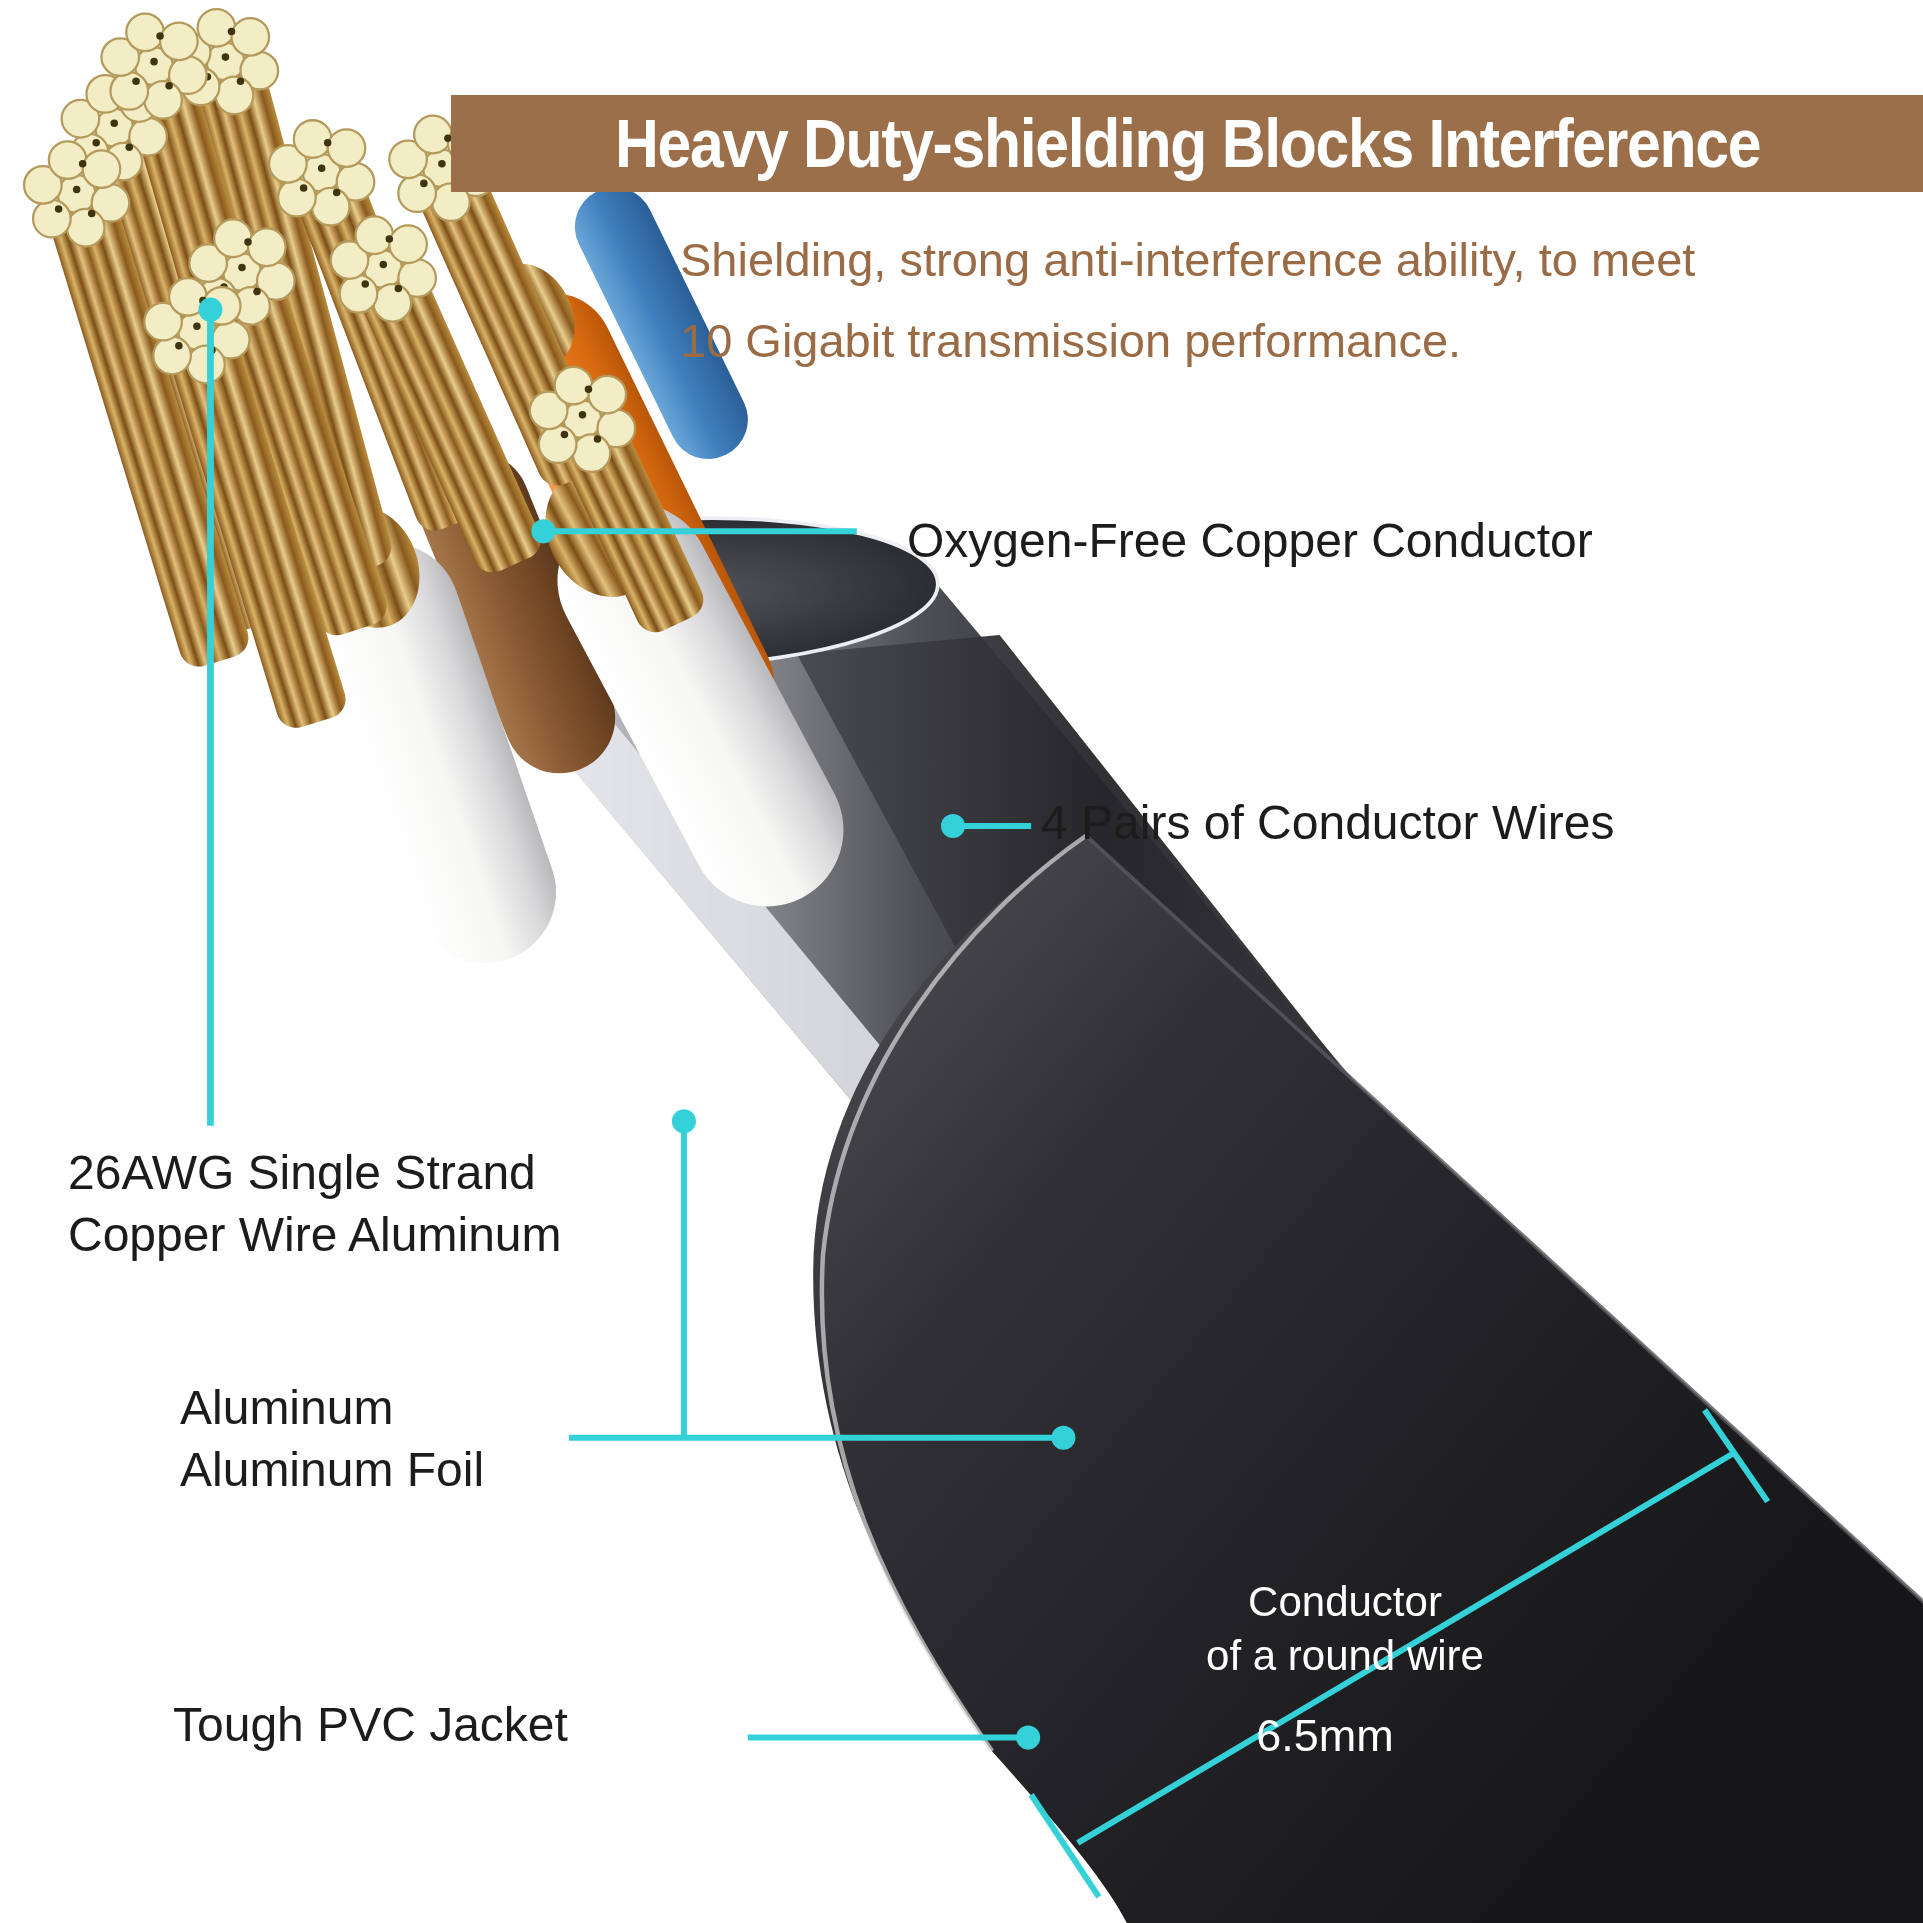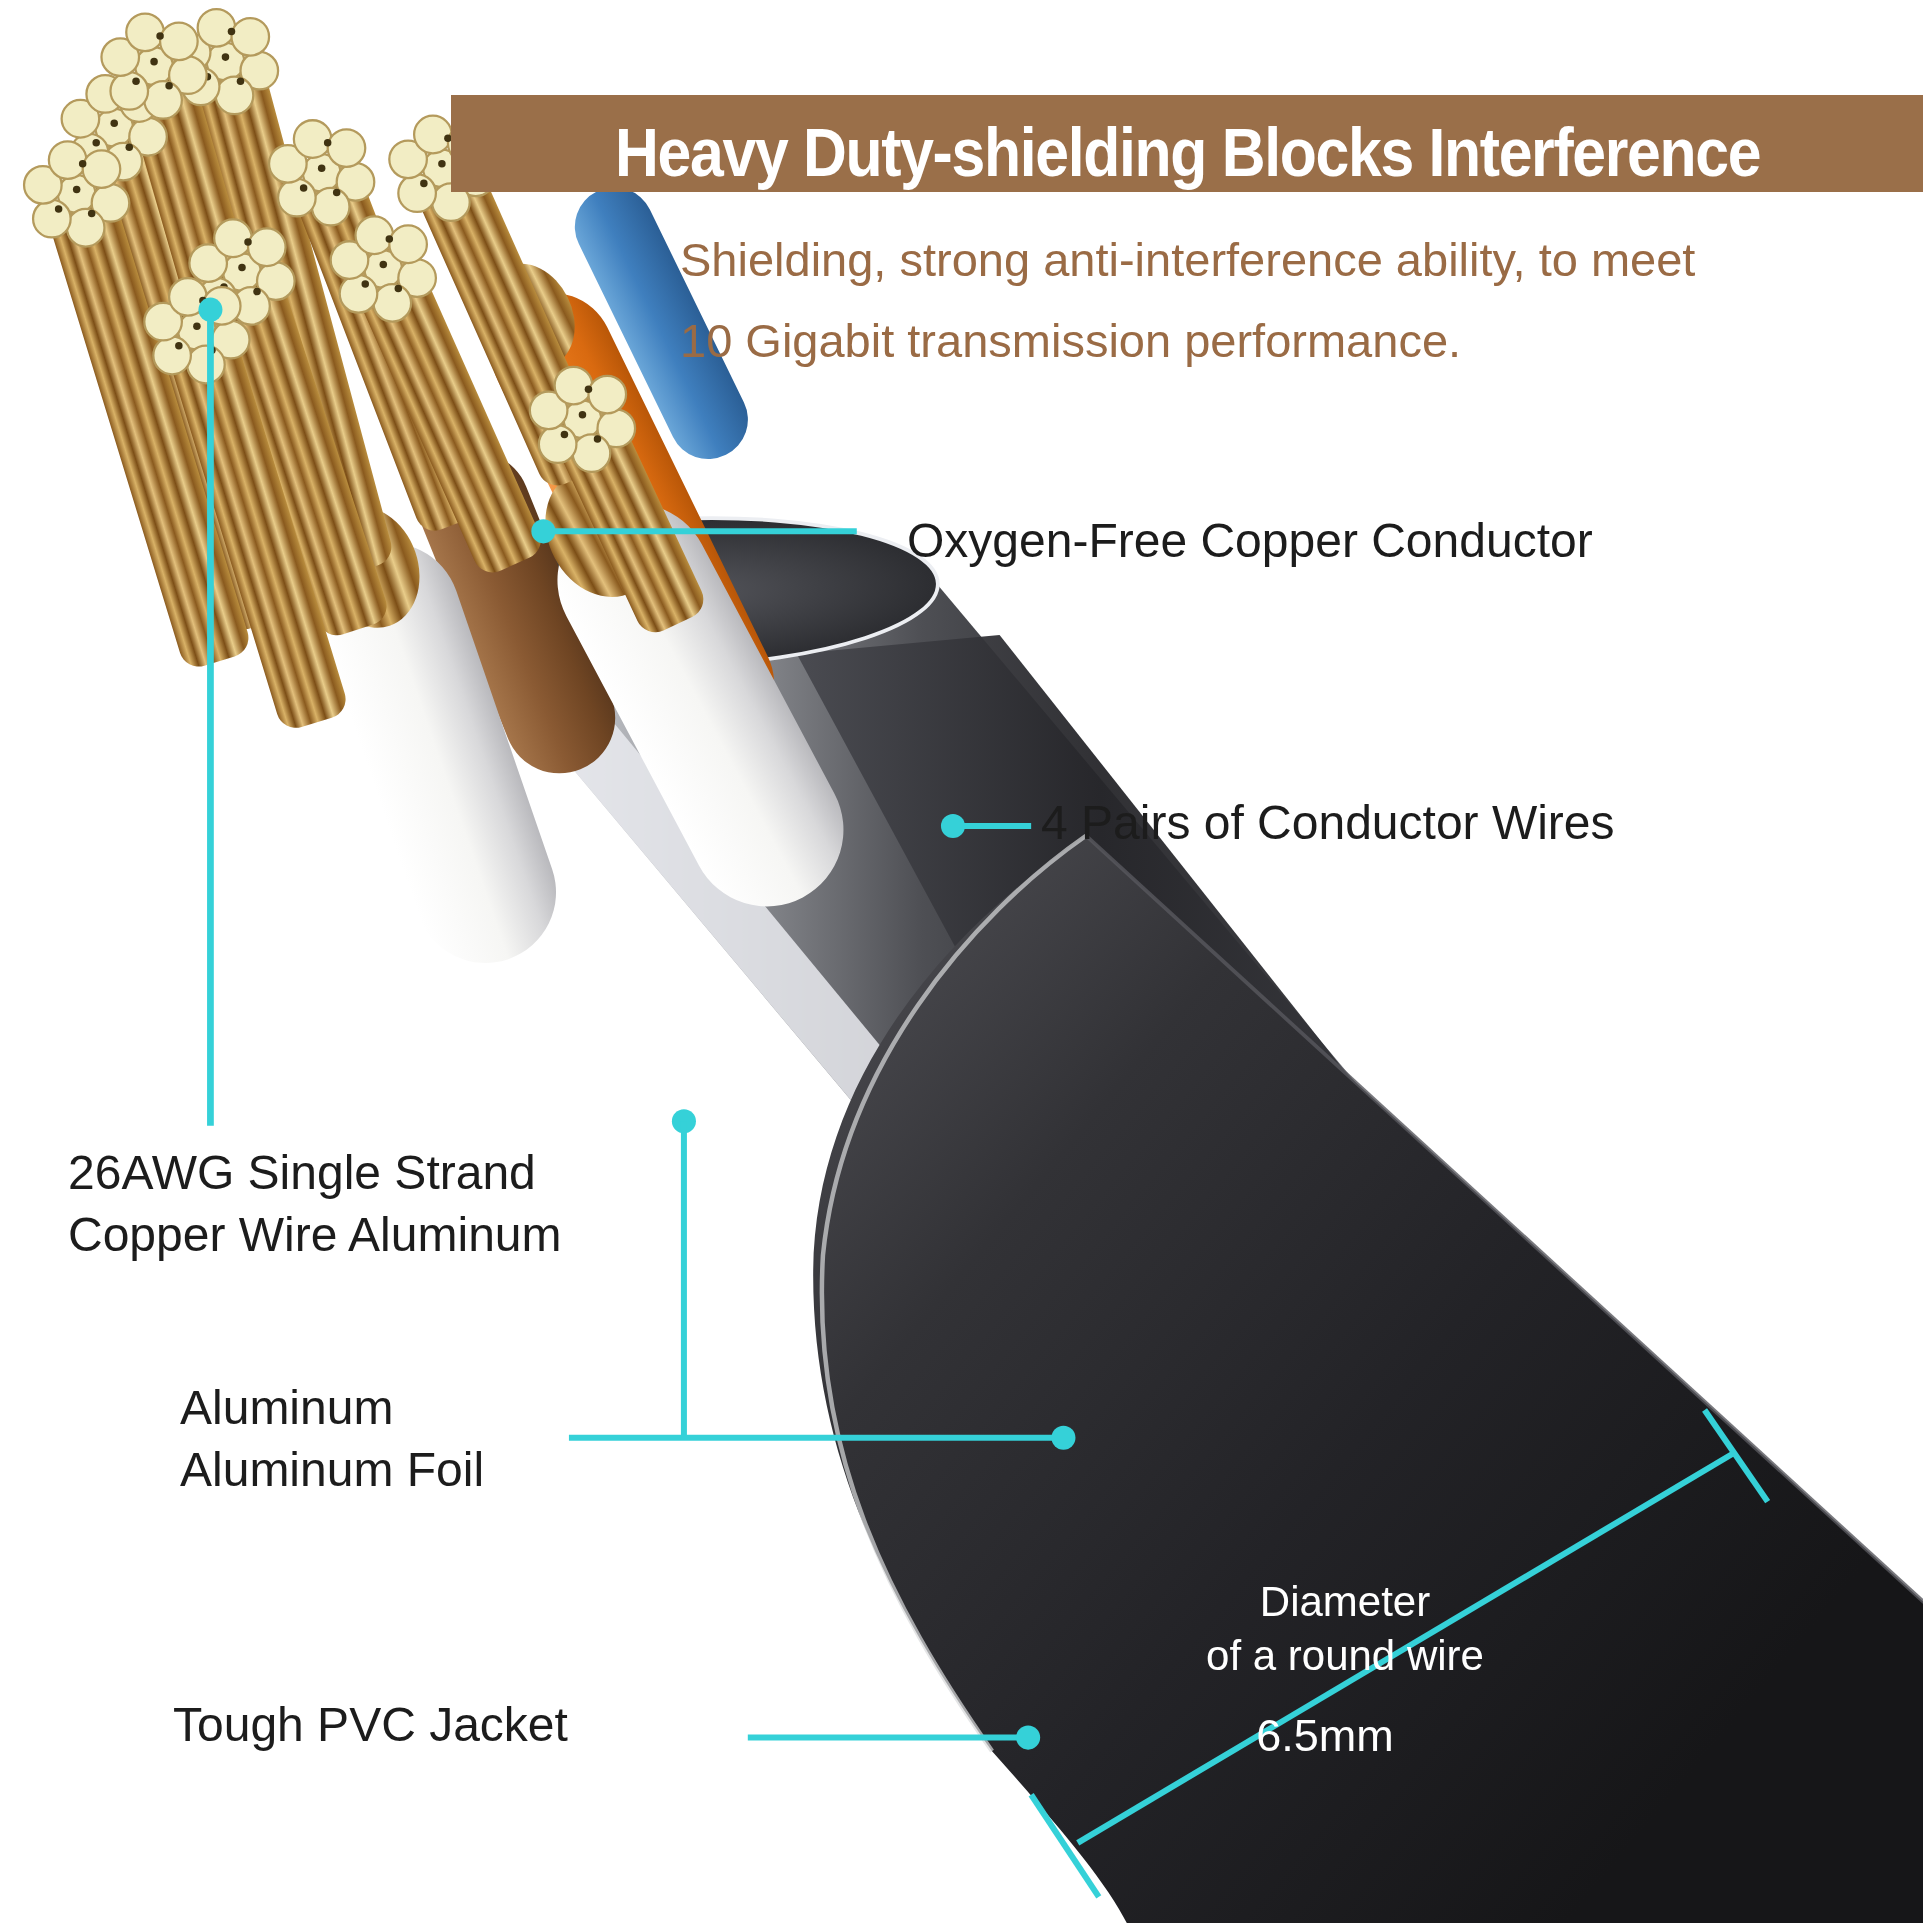--- a/index.html
+++ b/index.html
@@ -4,21 +4,21 @@
 <style>
   html,body{margin:0;padding:0;background:#ffffff;}
   #stage{
     position:relative;width:1924px;height:1924px;background:#ffffff;overflow:hidden;
     font-family:"Liberation Sans", sans-serif;
   }
   svg.art{position:absolute;left:0;top:0;width:1924px;height:1924px;}
   .label{position:absolute;color:#1c1c1c;white-space:nowrap;}
   .banner{
     position:absolute;left:451px;top:95px;width:1473px;height:97px;
-    background:#9a6f49;display:flex;align-items:flex-end;justify-content:center;
+    background:#9a6f49;display:flex;align-items:center;justify-content:center;
   }
   .banner-text{
     color:#ffffff;font-size:69px;font-weight:800;letter-spacing:-1.5px;
     transform:scaleX(0.88);transform-origin:center center;white-space:nowrap;
   }
   .intro{position:absolute;left:680px;top:219px;color:#9a6b45;font-size:47px;line-height:81px;}
   .callout-text{font-size:48px;}
   .two-line{line-height:62px;}
   .diam{position:absolute;left:1172px;top:1575px;width:346px;text-align:center;
         color:#ffffff;font-size:42px;line-height:54px;}
@@ -216,19 +216,19 @@
   <div class="label callout-text two-line" style="left:180px;top:1377px;">
     <div>Aluminum</div>
     <div>Aluminum Foil</div>
   </div>
 
   <div class="label callout-text" style="left:173px;top:1692px;line-height:66px;">
     <div>Tough PVC Jacket</div>
   </div>
 
   <div class="diam">
-    <div>Diameter</div>
+    <div>Conductor</div>
     <div>of a round wire</div>
   </div>
   <div class="diam-value">6.5mm</div>
 
 </div>
 
 
 </body></html>

